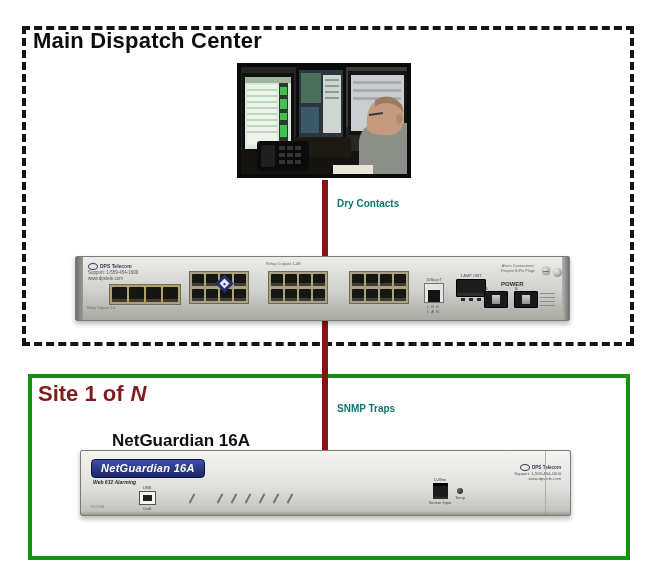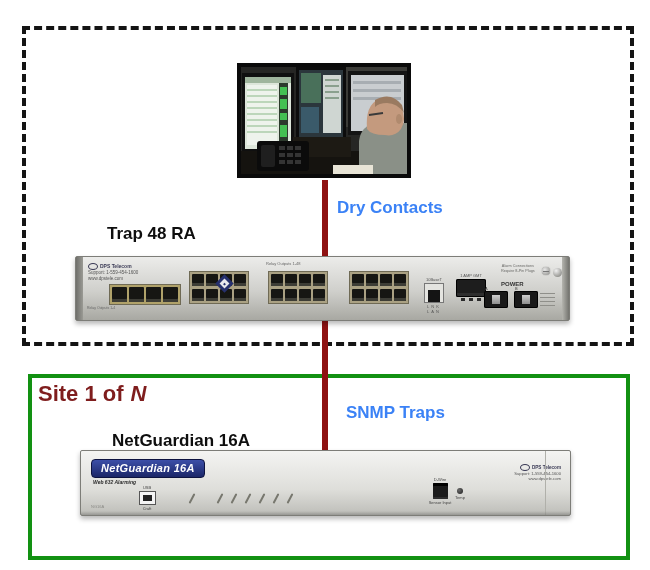--- a/index.html
+++ b/index.html
@@ -11,23 +11,23 @@
               border:4px dashed #141414;z-index:1;background:transparent;}
   .green-box{position:absolute;left:28px;top:374px;width:594px;height:178px;
              border:4px solid #129112;z-index:1;background:transparent;}
 
   .main-title{position:absolute;left:33px;top:28px;font-size:22px;font-weight:bold;
               color:#0c0c0c;z-index:2;letter-spacing:.2px;}
   .site-title{position:absolute;left:38px;top:381px;font-size:22px;font-weight:bold;
               color:#7f1d1d;z-index:2;}
   .site-title .nvar{font-style:italic;margin-left:7px;}
 
-  .conn-label{position:absolute;font-size:17px;font-weight:bold;color:#3b82f6;z-index:3;}
+  .conn-label{position:absolute;font-size:10px;font-weight:bold;color:#0f766e;z-index:3;}
   #dry-contacts{left:337px;top:198px;}
-  #snmp-traps{left:337px;top:403px;margin-left:9px;}
+  #snmp-traps{left:337px;top:403px;}
 
   .dev-label{position:absolute;font-size:17px;font-weight:bold;color:#0e0e0e;z-index:3;}
   #trap-label{left:107px;top:224px;}
   #ng-label{left:112px;top:431px;}
 
   .red-line{position:absolute;left:322px;top:180px;width:6px;height:271px;
             background:#8e1212;z-index:2;}
 
   
   .photo{position:absolute;left:237px;top:63px;width:174px;height:115px;
@@ -128,20 +128,21 @@
   .ng-seam{position:absolute;right:24px;top:0;width:1px;height:100%;background:#b0b0aa;}
   .ng-bottom{position:absolute;left:0;bottom:0;width:100%;height:4px;
              background:linear-gradient(#00000000,#00000033);}
 </style>
 </head>
 <body>
 
 <div id="stage">
 
   <div class="dashed-box"></div>
+  <div class="main-title">Main Dispatch Center</div>
 
   <div class="photo">
     <svg viewBox="0 0 166 107" preserveAspectRatio="none">
       <rect x="0" y="0" width="166" height="107" fill="#262624"></rect>
       <rect x="100" y="0" width="66" height="60" fill="#3c3c38"></rect>
 
       <rect x="1" y="6" width="52" height="82" fill="#101010"></rect>
       <rect x="4" y="10" width="46" height="72" fill="#dde6da"></rect>
       <rect x="4" y="10" width="46" height="6" fill="#9fb59d"></rect>
       <rect x="6" y="18" width="30" height="60" fill="#eef3ec"></rect>
@@ -211,21 +212,20 @@
       </g>
       <rect x="92" y="98" width="40" height="9" fill="#e8e4d6"></rect>
     </svg>
   </div>
 
   <div class="red-line"></div>
 
   <div id="dry-contacts" class="conn-label">Dry Contacts</div>
   <div id="snmp-traps" class="conn-label">SNMP Traps</div>
 
-  <div id="trap-label" class="dev-label">Trap 48 RA</div>
 
   <div id="trap48" class="device">
     <div class="ear"></div>
     <div class="ear right"></div>
 
     <div class="tinytxt trap-brand">
       <div><span class="oval-logo"></span><span>DPS Telecom</span></div>
       <div class="l2">Support: 1-559-454-1600</div>
       <div class="l3">www.dpstele.com</div>
     </div>

